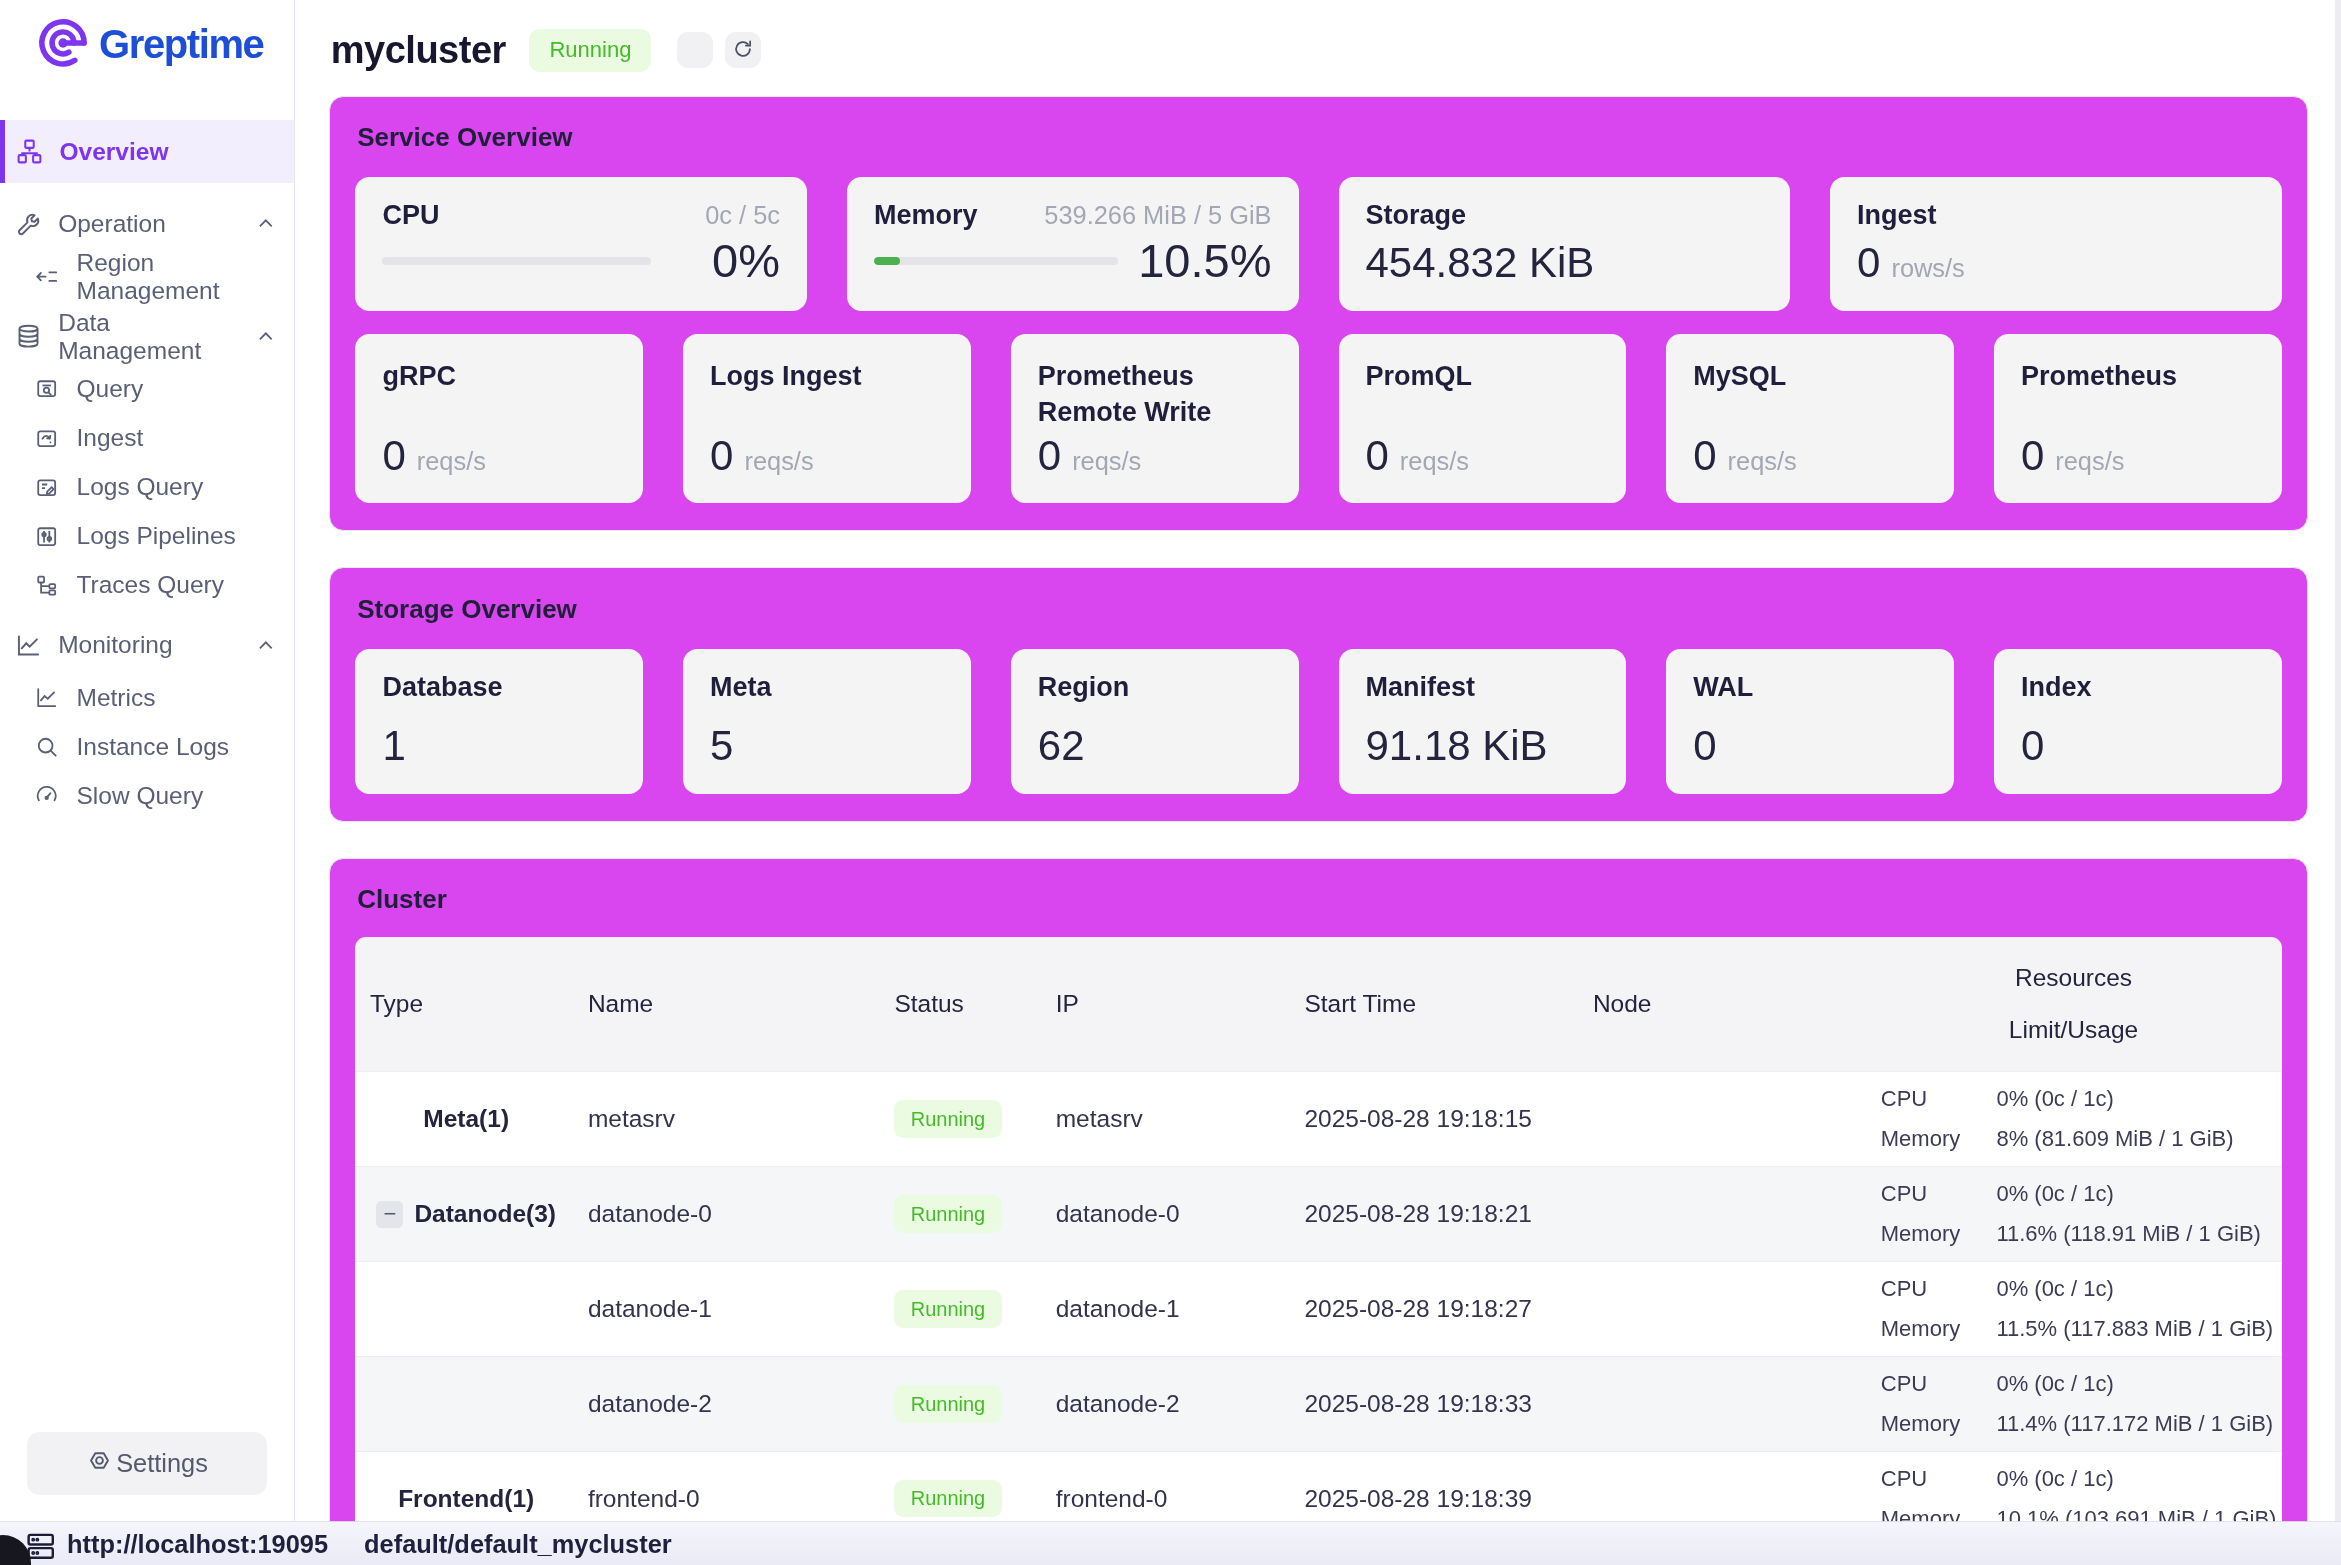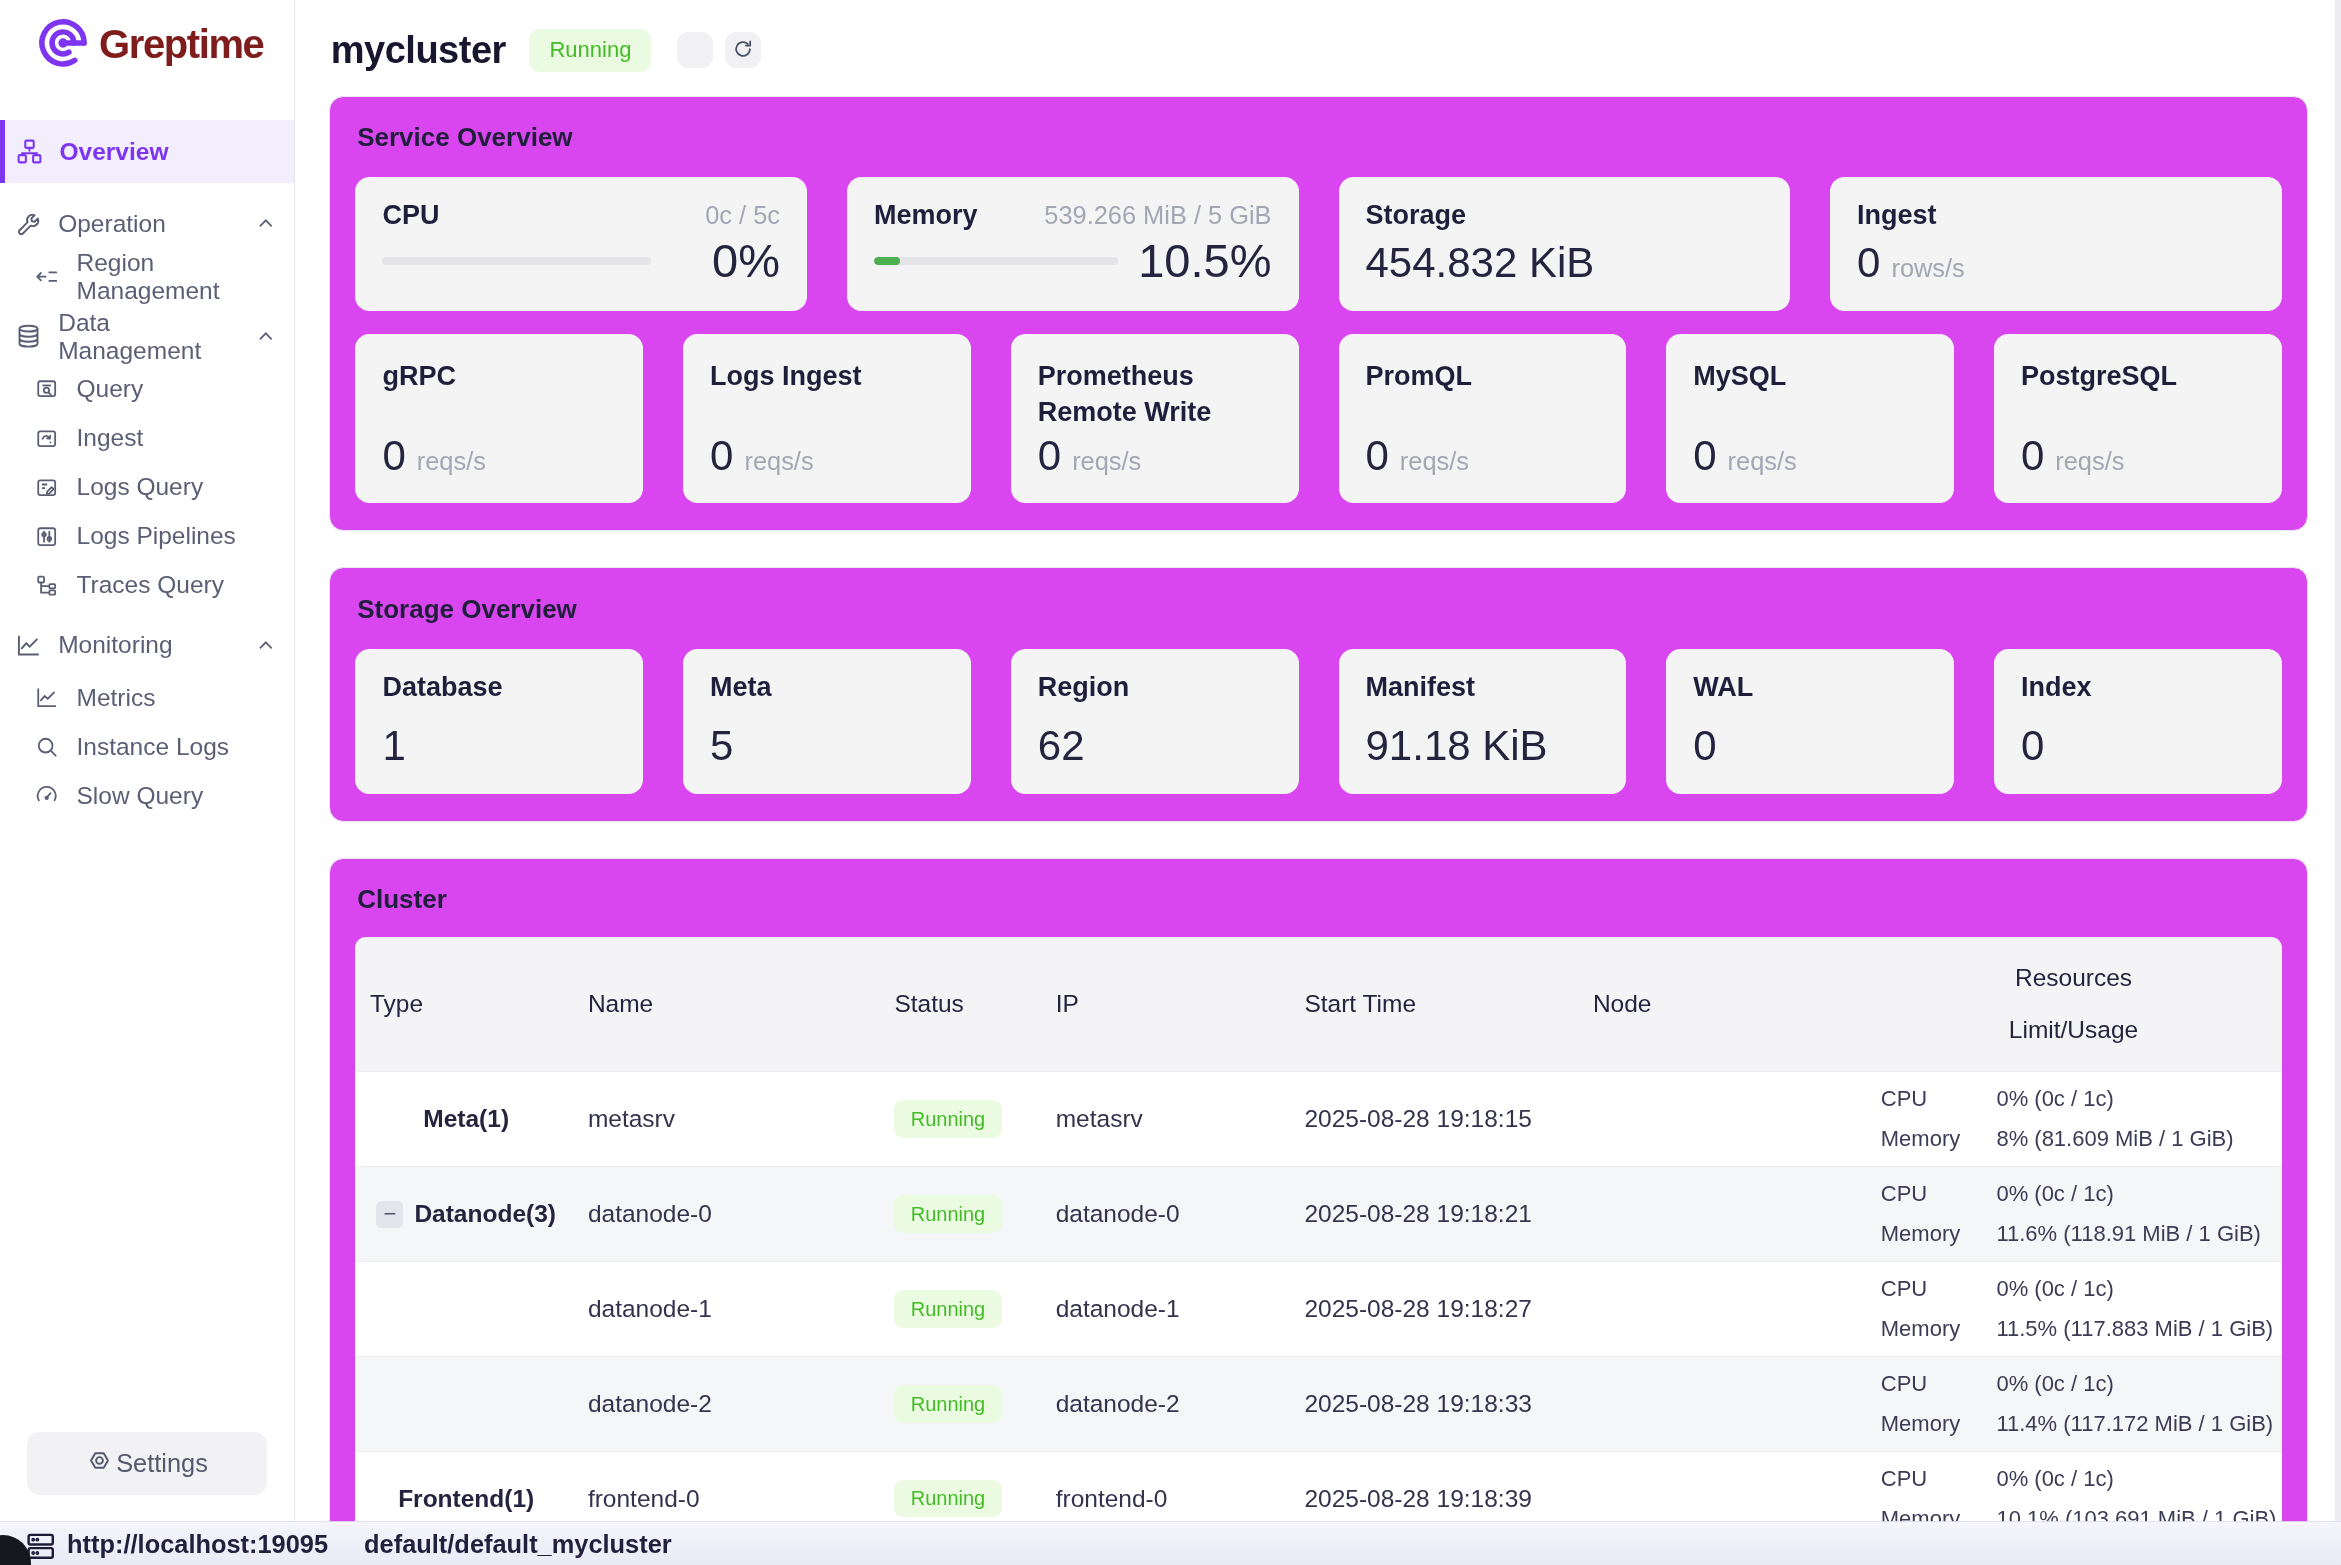--- a/index.html
+++ b/index.html
@@ -7,21 +7,21 @@
   body {
     font-family:"Liberation Sans","DejaVu Sans",sans-serif;
     color:#1e1d3a; background:#ffffff; overflow:hidden;
   }
   .app { position:relative; display:flex; width:2342px; height:1566px; background:#fff; overflow:hidden; }
 
   
   .sidebar { width:295px; min-width:295px; height:100%; background:#fff;
     border-right:1.8px solid #e7e5f0; display:flex; flex-direction:column; }
   .logo { display:flex; align-items:center; gap:9px; padding:16.3px 0 0 36px; }
-  .logo-text { font-size:40px; font-weight:800; color:#7f1d1d; letter-spacing:-1.4px; }
+  .logo-text { font-size:40px; font-weight:800; color:#1d4ed8; letter-spacing:-1.4px; }
   nav { margin-top:47px; display:flex; flex-direction:column; }
   .nav-item { display:flex; align-items:center; height:49px; padding-left:12.7px;
     color:#5b5f75; font-size:24.5px; cursor:pointer; }
   .nav-item .nav-icon { display:inline-flex; width:31px; justify-content:center; margin-right:14.5px; flex:0 0 auto; }
   .nav-item.group { margin-top:11px; margin-bottom:3.6px; padding-right:16.3px; }
   .nav-item.sub { padding-left:31px; }
   .nav-item.active { height:63px; background:#f3eefd; border-left:5.4px solid #7d35f0;
     padding-left:9px; color:#7d35f0; font-weight:700; margin-bottom:5.4px; }
   .chevron { margin-left:auto; display:inline-flex; color:#5b5f75; }
   .settings-wrap { margin-top:auto; padding:0 27px 71px 27px; }
@@ -381,21 +381,21 @@
           </div>
         </div>
         <div class="card rate-card">
           <span class="c-label">MySQL</span>
           <div class="val-row">
             <span class="big-val">0</span>
             <span class="unit">reqs/s</span>
           </div>
         </div>
         <div class="card rate-card">
-          <span class="c-label">PostgreSQL</span>
+          <span class="c-label">Prometheus</span>
           <div class="val-row">
             <span class="big-val">0</span>
             <span class="unit">reqs/s</span>
           </div>
         </div>
       </div>
     </section>
 
     <section class="panel">
       <h2 class="panel-title">Storage Overview</h2>

